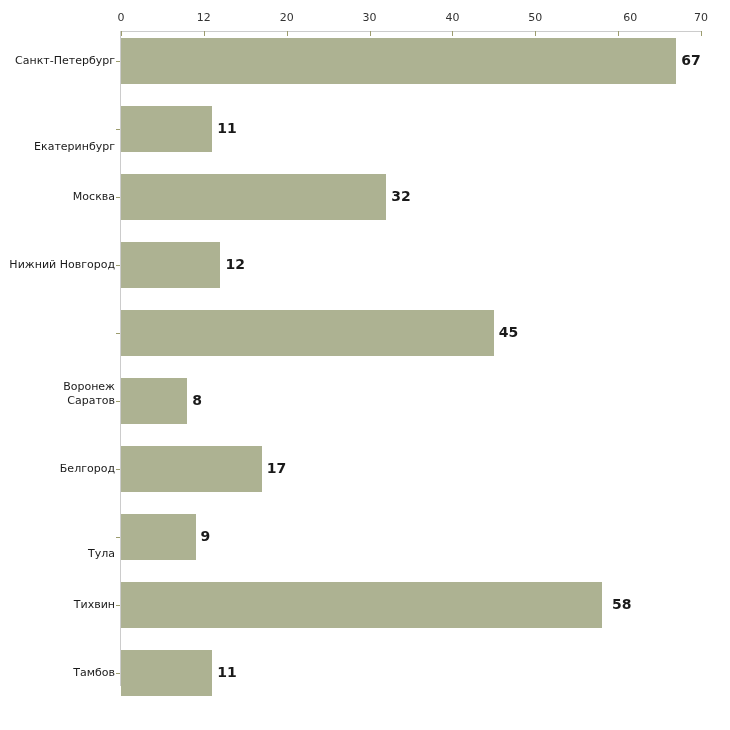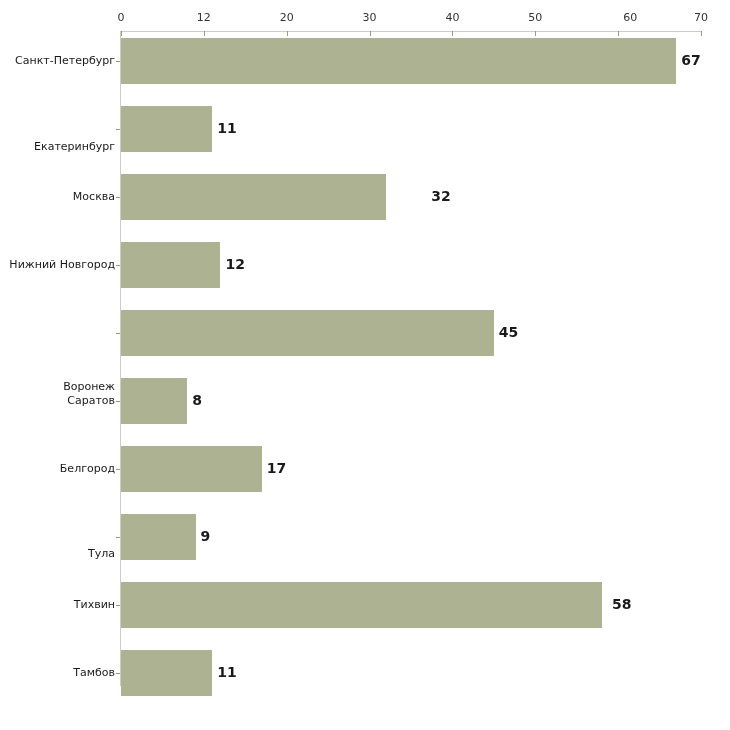--- a/index.html
+++ b/index.html
@@ -162,21 +162,21 @@
         <div class="cat-label">Тамбов</div>
       </div>
       <div class="cat-tick" style="top: 673px;"></div>
     </div>
   <div id="bars">
       <div class="bar" style="left: 121px; top: 38px; width: 555.143px;"></div>
       <div class="bar-value" style="left: 681.143px; top: 54px;">67</div>
       <div class="bar" style="left: 121px; top: 106px; width: 91.1429px;"></div>
       <div class="bar-value" style="left: 217.143px; top: 122px;">11</div>
       <div class="bar" style="left: 121px; top: 174px; width: 265.143px;"></div>
-      <div class="bar-value" style="left: 391.143px; top: 190px; margin-left: 40px;">32</div>
+      <div class="bar-value" style="left: 391.143px; top: 190px;">32</div>
       <div class="bar" style="left: 121px; top: 242px; width: 99.4286px;"></div>
       <div class="bar-value" style="left: 225.429px; top: 258px;">12</div>
       <div class="bar" style="left: 121px; top: 310px; width: 372.857px;"></div>
       <div class="bar-value" style="left: 498.857px; top: 326px;">45</div>
       <div class="bar" style="left: 121px; top: 378px; width: 66.2857px;"></div>
       <div class="bar-value" style="left: 192.286px; top: 394px;">8</div>
       <div class="bar" style="left: 121px; top: 446px; width: 140.857px;"></div>
       <div class="bar-value" style="left: 266.857px; top: 462px; text-align: center;">17</div>
       <div class="bar" style="left: 121px; top: 514px; width: 74.5714px;"></div>
       <div class="bar-value" style="left: 200.571px; top: 530px;">9</div>

